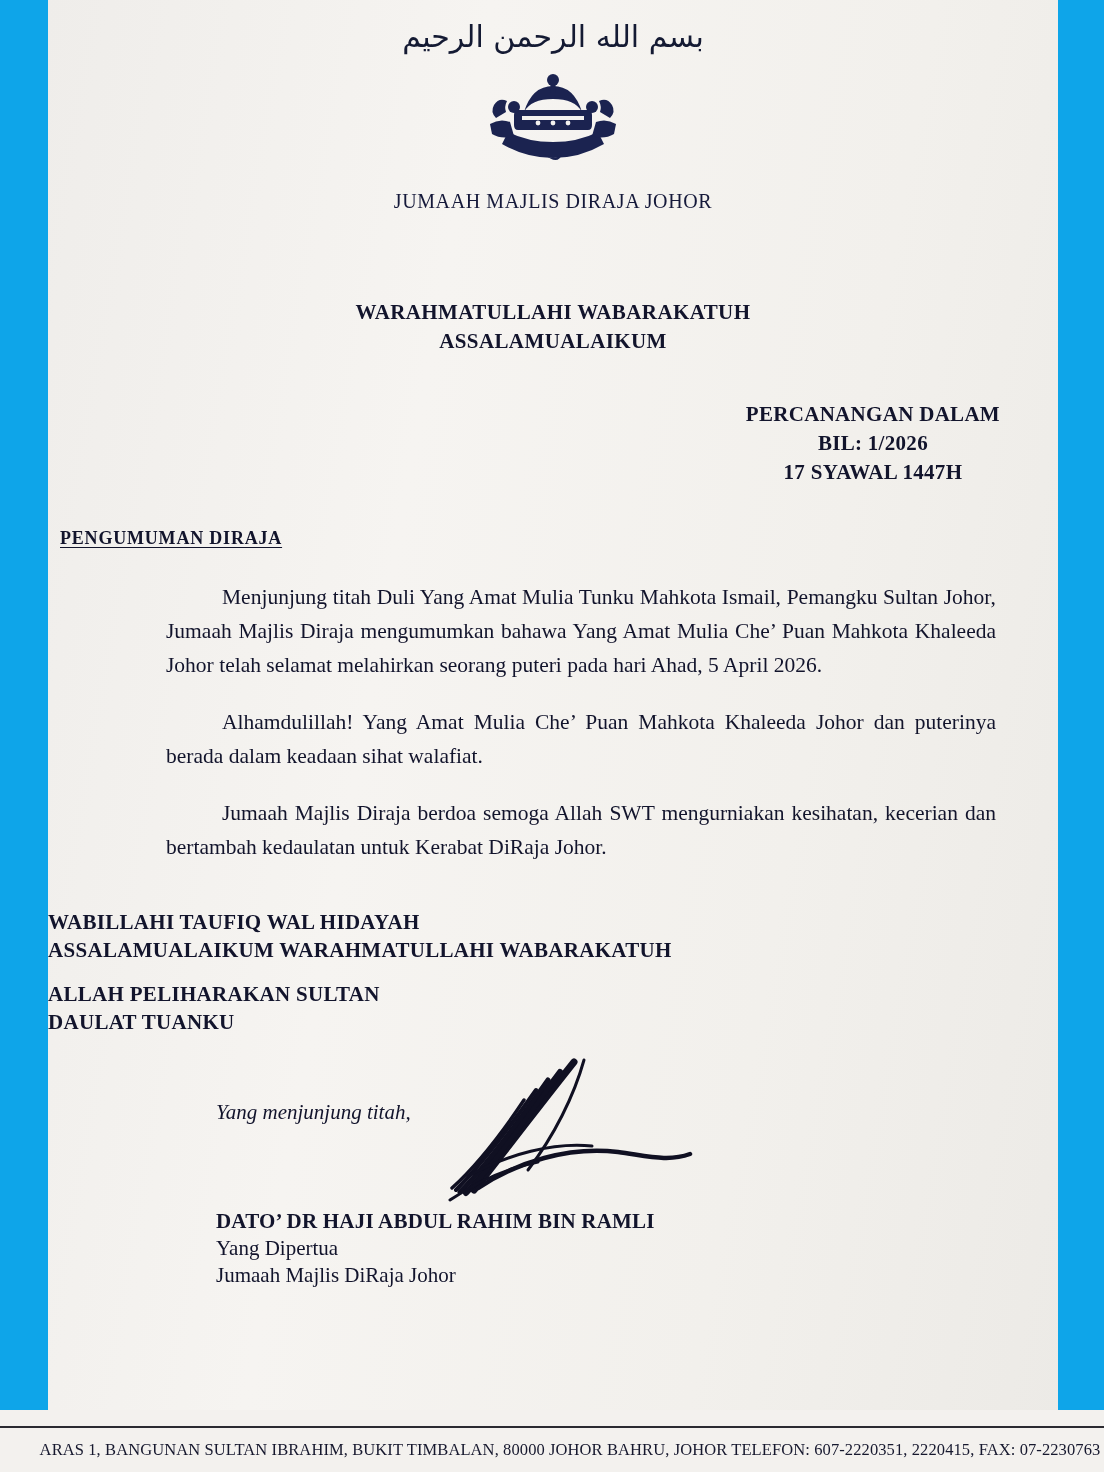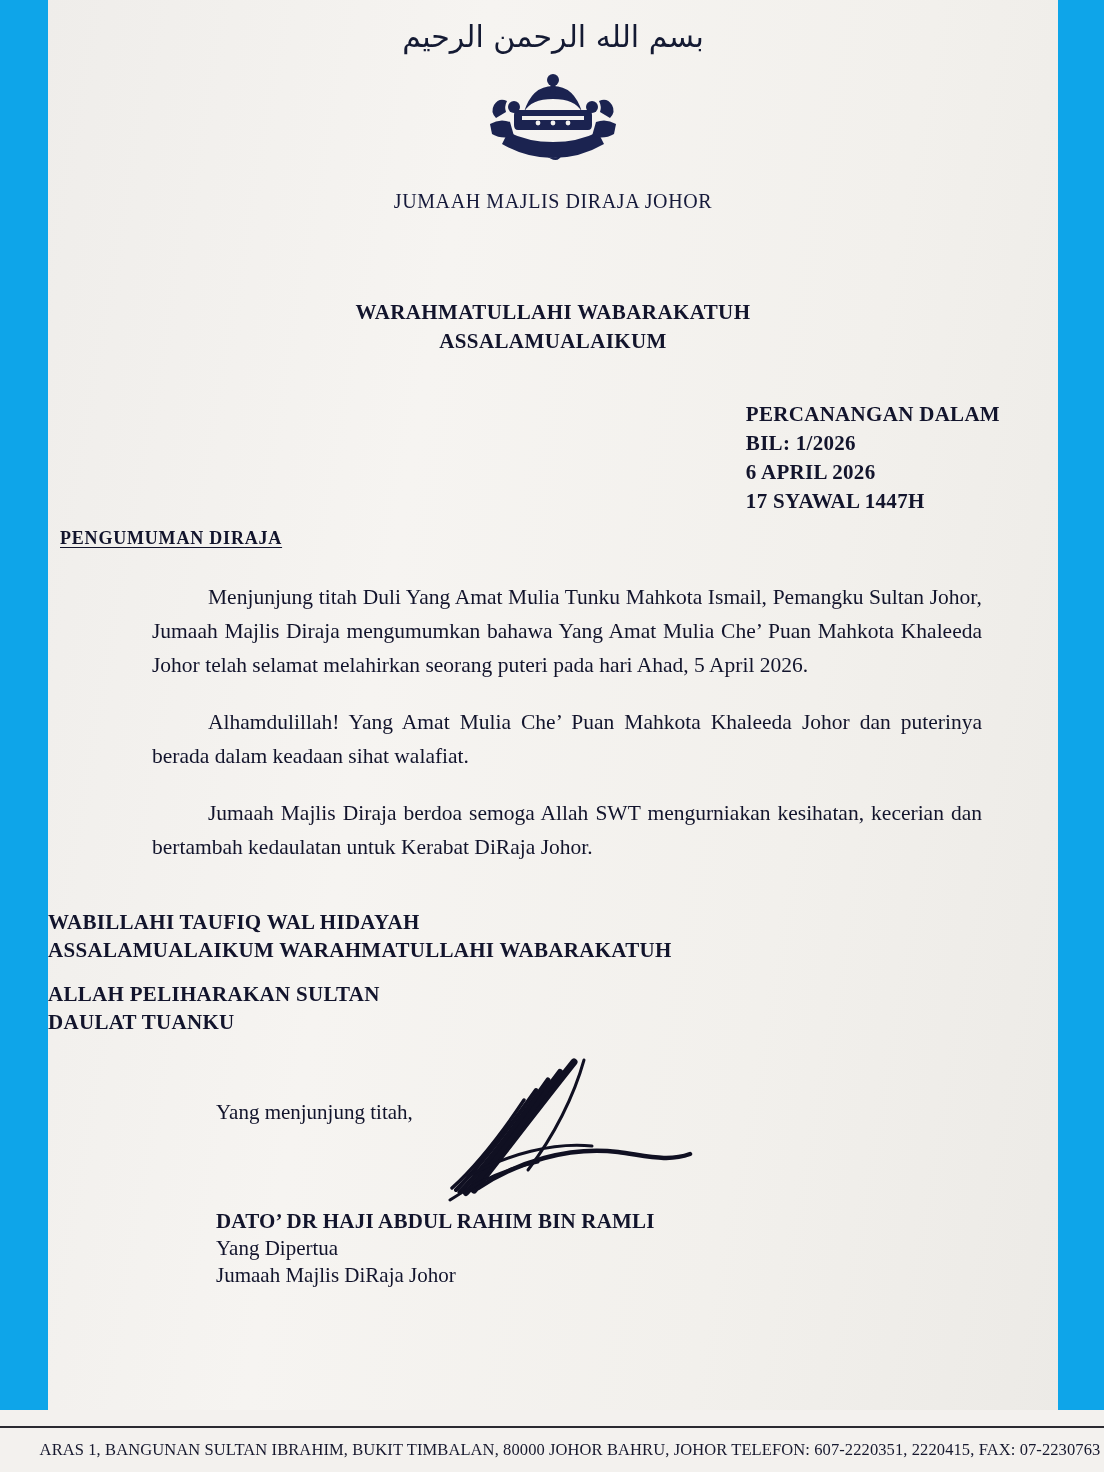--- a/index.html
+++ b/index.html
@@ -86,21 +86,21 @@
     line-height: 29px;
     letter-spacing: 0.4px;
     color: #12142c;
   }
 
   
   .refblock {
     position: absolute;
     right: 58px;
     top: 400px;
-    text-align: left;
+    text-align: center;
     font-weight: bold;
     font-size: 21px;
     line-height: 29px;
     letter-spacing: 0.3px;
     color: #12142c;
   }
 
   
   .doc-title {
     position: absolute;
@@ -111,21 +111,21 @@
     font-size: 18px;
     letter-spacing: 0.8px;
     text-decoration: underline;
     text-underline-offset: 3px;
     color: #12142c;
   }
 
   
   .body-text {
     position: absolute;
-    left: 104px;
+    left: 118px;
     width: 830px;
     top: 580px;
     font-size: 21.5px;
     line-height: 34px;
     color: #12142c;
     text-align: justify;
   }
   .body-text p {
     margin: 0 0 23px 0;
     text-indent: 56px;
@@ -145,20 +145,21 @@
   }
   .closing .gap { height: 16px; }
 
   
   .sig-lead {
     position: absolute;
     left: 168px;
     top: 1100px;
     font-size: 21px;
     color: #12142c;
+    font-style: italic;
   }
   .sig-mark {
     position: absolute;
     left: 330px;
     top: 1050px;
     width: 360px;
     height: 155px;
   }
   .signer {
     position: absolute;
@@ -247,21 +248,20 @@
       <div class="org-name">JUMAAH MAJLIS DIRAJA JOHOR</div>
 
       <div class="salutation">
         <div>WARAHMATULLAHI WABARAKATUH</div>
         <div>ASSALAMUALAIKUM</div>
       </div>
 
       <div class="refblock">
         <div>PERCANANGAN DALAM</div>
         <div>BIL: 1/2026</div>
-        <div>6 APRIL 2026</div>
         <div>17 SYAWAL 1447H</div>
       </div>
 
       <div class="doc-title">PENGUMUMAN DIRAJA</div>
 
       <div class="body-text">
         <p>Menjunjung titah Duli Yang Amat Mulia Tunku Mahkota Ismail, Pemangku Sultan Johor, Jumaah Majlis Diraja mengumumkan bahawa Yang Amat Mulia Che’ Puan Mahkota Khaleeda Johor telah selamat melahirkan seorang puteri pada hari Ahad, 5 April 2026.</p>
         <p>Alhamdulillah! Yang Amat Mulia Che’ Puan Mahkota Khaleeda Johor dan puterinya berada dalam keadaan sihat walafiat.</p>
         <p>Jumaah Majlis Diraja berdoa semoga Allah SWT mengurniakan kesihatan, kecerian dan bertambah kedaulatan untuk Kerabat DiRaja Johor.</p>
       </div>

